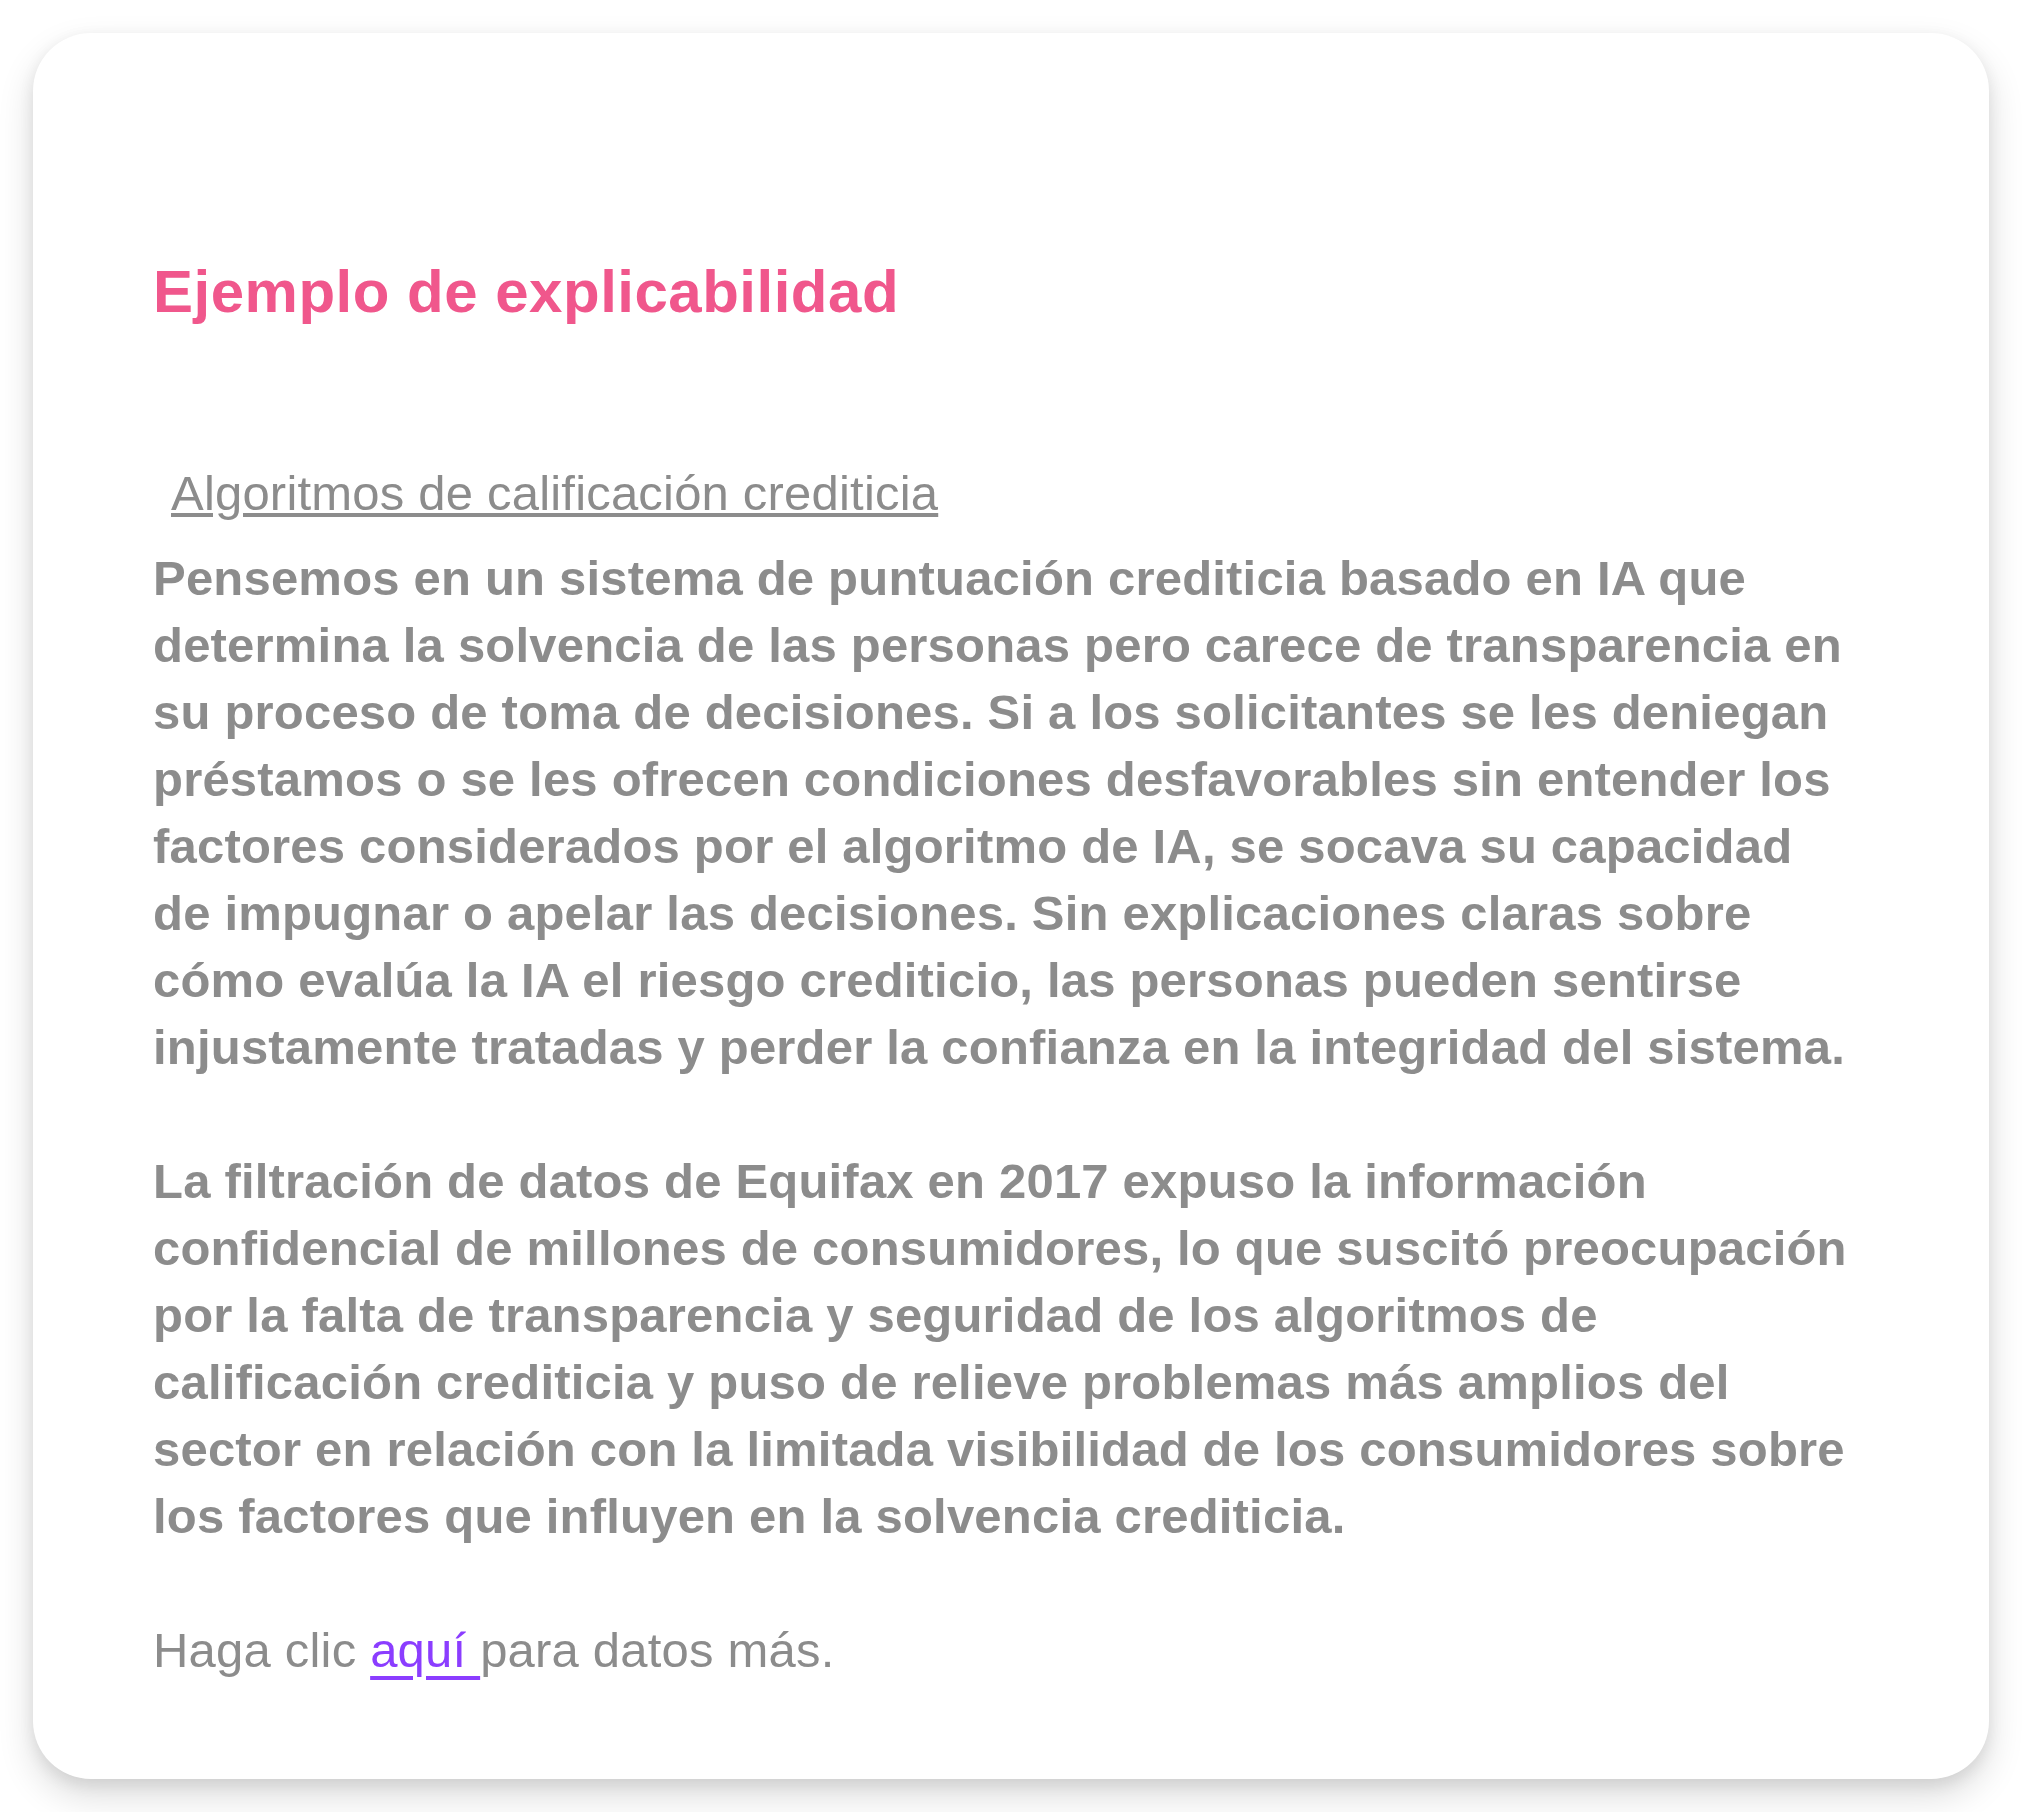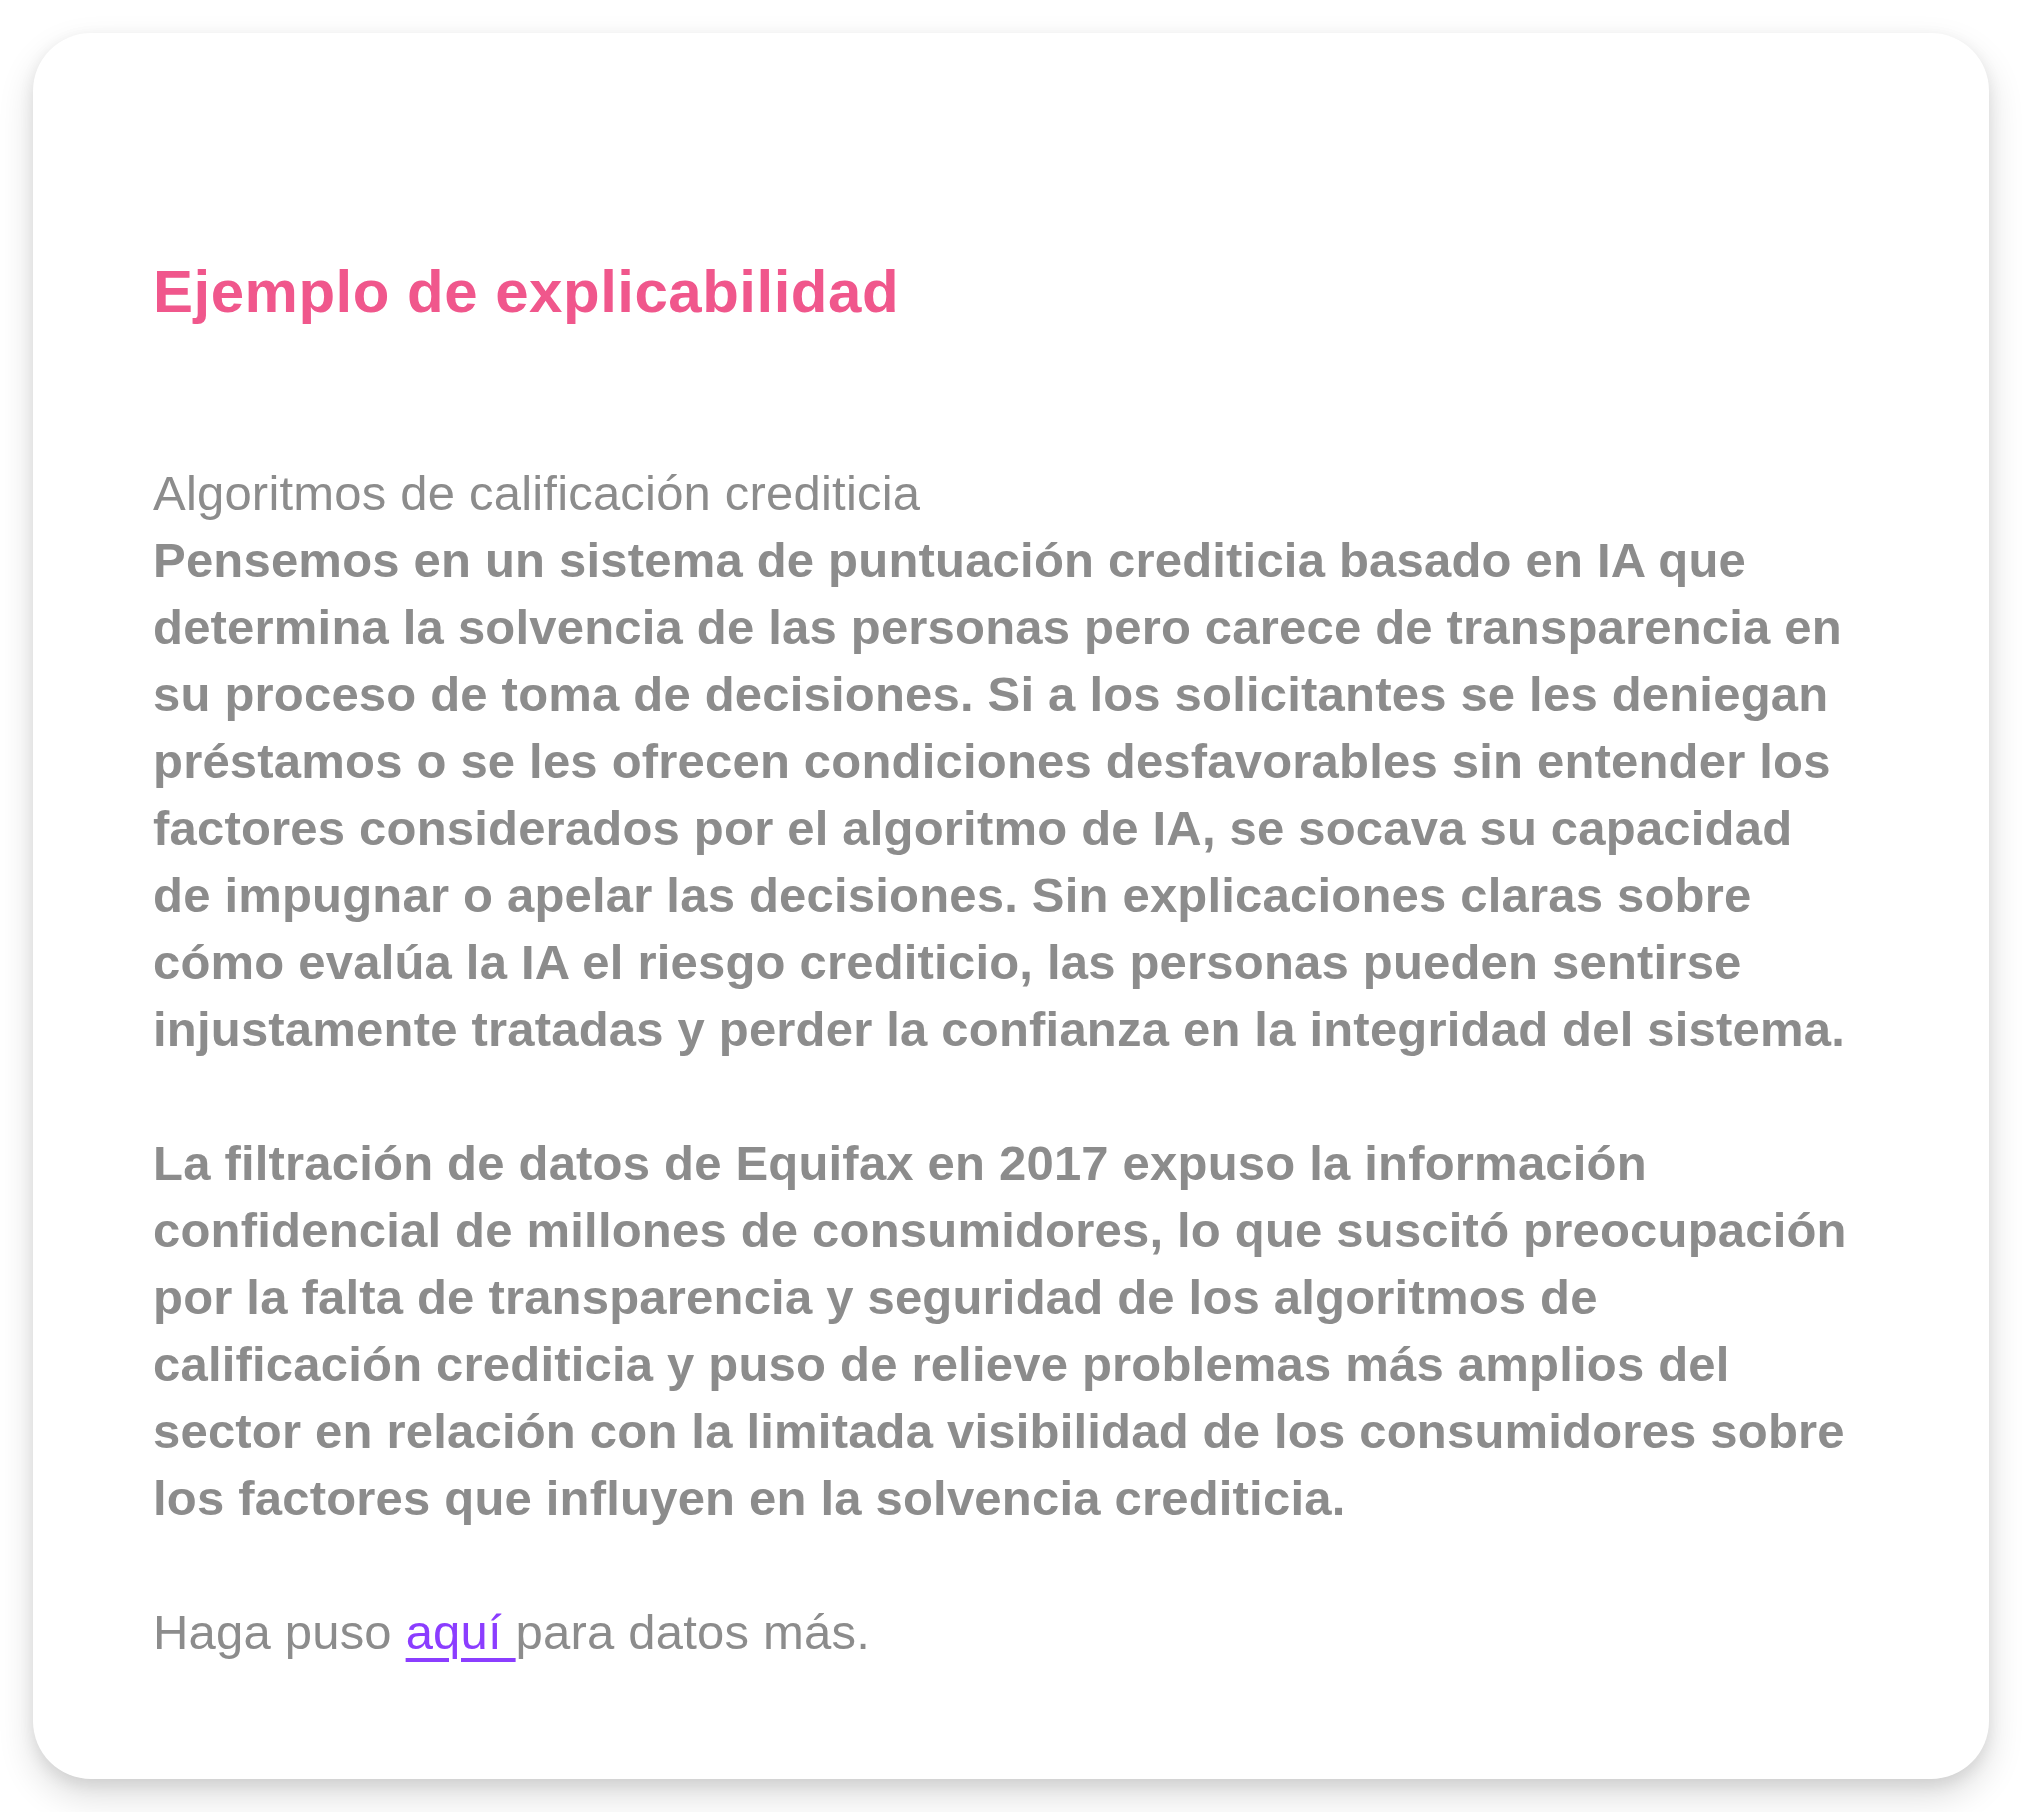--- a/index.html
+++ b/index.html
@@ -46,21 +46,21 @@
   }
   .body-text {
     font-size: 49px;
     line-height: 67px;
     font-weight: 400;
     color: var(--gray);
     letter-spacing: 0.2px;
     max-width: 1714px;
   }
   .para { margin: 0; font-weight: bold; }
-  .subtitle-line { margin: 0; }
+  .subtitle-line { margin: 18px; text-decoration: underline; }
   .spacer-line { height: 67px; }
   .section-heading {
     margin: 0;
     font-size: 51px;
     line-height: 67px;
     font-weight: 500;
     color: var(--pink);
   }
   .footer-line { margin: 0; }
   .here-link {
@@ -87,18 +87,18 @@
 
       <p class="para">Pensemos en un sistema de puntuación crediticia basado en IA que determina la solvencia de las personas pero carece de transparencia en su proceso de toma de decisiones. Si a los solicitantes se les deniegan préstamos o se les ofrecen condiciones desfavorables sin entender los factores considerados por el algoritmo de IA, se socava su capacidad de impugnar o apelar las decisiones. Sin explicaciones claras sobre cómo evalúa la IA el riesgo crediticio, las personas pueden sentirse injustamente tratadas y perder la confianza en la integridad del sistema.</p>
 
       <div class="spacer-line"></div>
 
 
       <p class="para">La filtración de datos de Equifax en 2017 expuso la información confidencial de millones de consumidores, lo que suscitó preocupación por la falta de transparencia y seguridad de los algoritmos de calificación crediticia y puso de relieve problemas más amplios del sector en relación con la limitada visibilidad de los consumidores sobre los factores que influyen en la solvencia crediticia.</p>
 
       <div class="spacer-line"></div>
 
-      <p class="footer-line"><span>Haga puso </span><a class="here-link">aquí </a><span>para datos más.</span></p>
+      <p class="footer-line"><span>Haga clic </span><a class="here-link">aquí </a><span>para datos más.</span></p>
 
     </div>
   </div>
 </div>
 
 
 </body></html>

